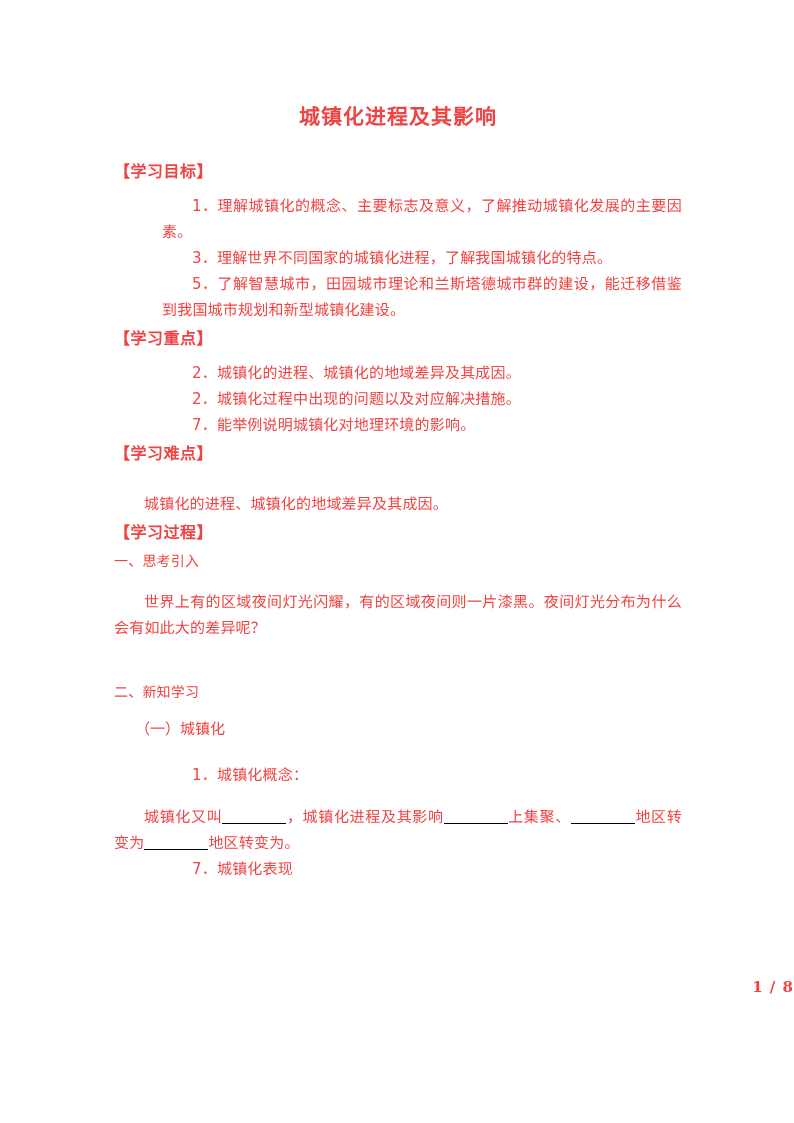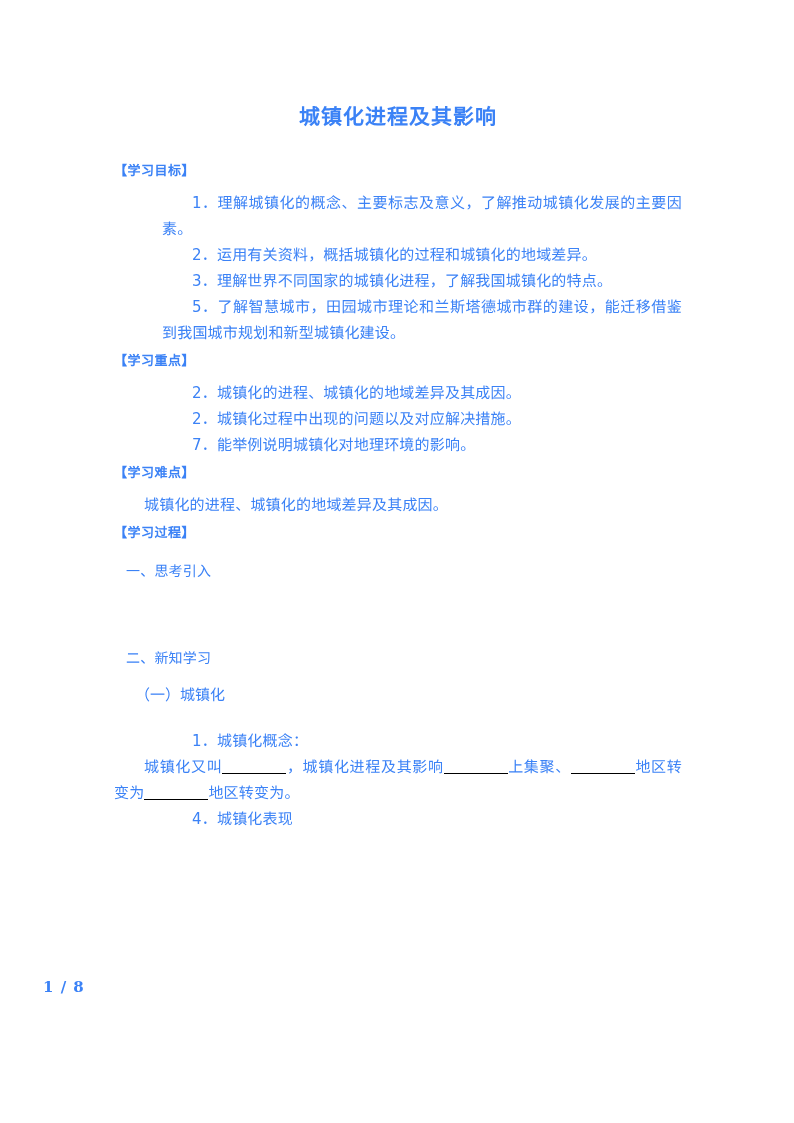--- a/index.html
+++ b/index.html
@@ -9,21 +9,21 @@
     background: #ffffff;
   }
   .page {
     position: relative;
     width: 794px;
     height: 1123px;
     margin: 0 auto;
     background: #ffffff;
     overflow: hidden;
     font-family: "DejaVu Sans", "Liberation Sans", sans-serif;
-    color: #3b82f6;
+    color: #ef4444;
     -webkit-font-smoothing: none;
   }
   .content {
     position: absolute;
     left: 114px;
     top: 0;
     width: 568px;
   }
 
   
@@ -35,42 +35,42 @@
     letter-spacing: 1px;
     margin: 0;
     padding-top: 104px;
     line-height: 1.25;
   }
 
   
   .sec-head {
     font-family: "DejaVu Serif", "Liberation Serif", serif;
     font-weight: bold;
-    font-size: 13px;
+    font-size: 16px;
     line-height: 1.0;
     margin: 0;
     letter-spacing: 0.5px;
   }
 
   
   .para {
     font-size: 15px;
     line-height: 26px;
     margin: 0;
     text-align: justify;
     text-justify: inter-ideograph;
     letter-spacing: 0.2px;
   }
-  .indent2 { text-indent: 2em; }
+  .indent2 { text-indent: 2em; margin-top: 16px; }
   .numbered { padding-left: 0; text-indent: 2em; margin-left: 48px; }
 
   .small-head {
     font-size: 14px;
     line-height: 24px;
-    margin: 12px;
+    margin: 0;
     letter-spacing: 0.2px;
   }
   .sub-head {
     font-size: 15px;
     line-height: 26px;
     margin: 12px;
     text-indent: 0.6em;
   }
 
   .blk { height: 26px; }
@@ -85,43 +85,41 @@
     vertical-align: -2px;
     height: 0;
   }
 
   
   .footer {
     position: absolute;
     left: 0;
     right: 0;
     top: 978px;
-    text-align: left;
+    text-align: right;
     font-family: "DejaVu Serif", "Liberation Serif", serif;
     font-weight: bold;
     font-size: 15px;
     letter-spacing: 1px;
-    margin-left: 43px;
   }
 </style>
 </head>
 <body>
 
 <div class="page">
 
   <div class="content">
 
     <h1 class="doc-title">城镇化进程及其影响</h1>
 
     <div class="blk-lg"></div>
 
     <div class="sec-head">【学习目标】</div>
     <div class="blk-sm"></div>
     <p class="para numbered">1．理解城镇化的概念、主要标志及意义，了解推动城镇化发展的主要因素。</p>
-    <p class="para numbered">2．运用有关资料，概括城镇化的过程和城镇化的地域差异。</p>
     <p class="para numbered">3．理解世界不同国家的城镇化进程，了解我国城镇化的特点。</p>
     <p class="para numbered">5．了解智慧城市，田园城市理论和兰斯塔德城市群的建设，能迁移借鉴到我国城市规划和新型城镇化建设。</p>
 
     <div class="blk-xs"></div>
 
     <div class="sec-head">【学习重点】</div>
     <div class="blk-sm"></div>
     <p class="para numbered">2．城镇化的进程、城镇化的地域差异及其成因。</p>
     <p class="para numbered">2．城镇化过程中出现的问题以及对应解决措施。</p>
     <p class="para numbered">7．能举例说明城镇化对地理环境的影响。</p>
@@ -131,32 +129,33 @@
     <div class="sec-head">【学习难点】</div>
     <div class="blk-sm"></div>
     <p class="para indent2">城镇化的进程、城镇化的地域差异及其成因。</p>
 
     <div class="blk-xs"></div>
 
     <div class="sec-head">【学习过程】</div>
     <div class="blk-xs"></div>
 
     <p class="small-head">一、思考引入</p>
+    <p class="para indent2">世界上有的区域夜间灯光闪耀，有的区域夜间则一片漆黑。夜间灯光分布为什么会有如此大的差异呢？</p>
 
     <div class="blk"></div>
     <div class="blk-sm"></div>
 
     <p class="small-head">二、新知学习</p>
     <p class="sub-head">（一）城镇化</p>
 
     <div class="blk-xs"></div>
 
     <p class="para numbered">1．城镇化概念：</p>
 
     <p class="para indent2"><span>城镇化又叫</span><span class="blank-line"></span><span>，城镇化进程及其影响</span><span class="blank-line"></span><span>上集聚、</span><span class="blank-line"></span><span>地区转变为</span><span class="blank-line"></span><span>地区转变为。</span></p>
 
-    <p class="para numbered">4．城镇化表现</p>
+    <p class="para numbered">7．城镇化表现</p>
 
   </div>
 
   <div class="footer">1 / 8</div>
 
 </div>
 
 </body></html>

